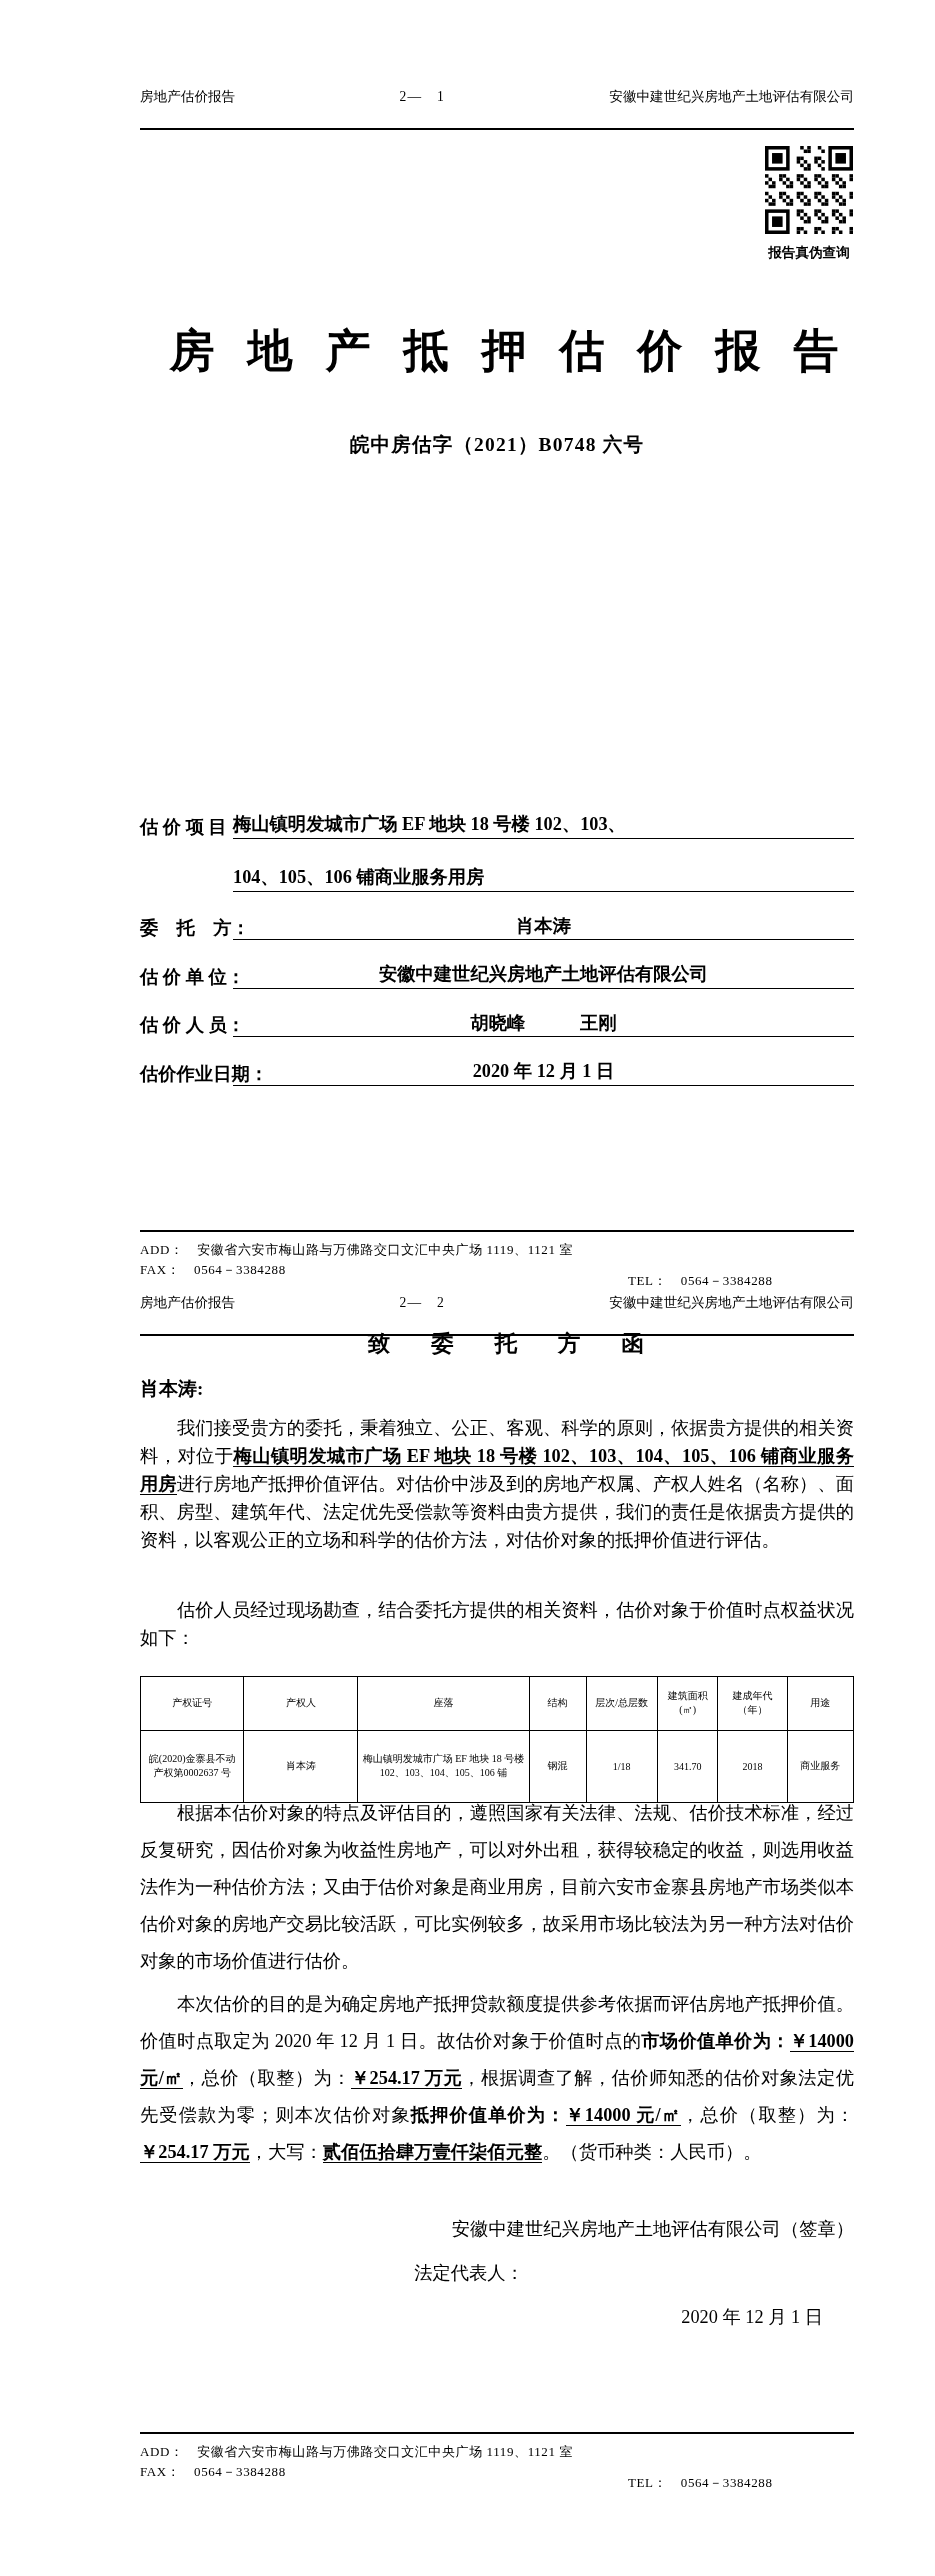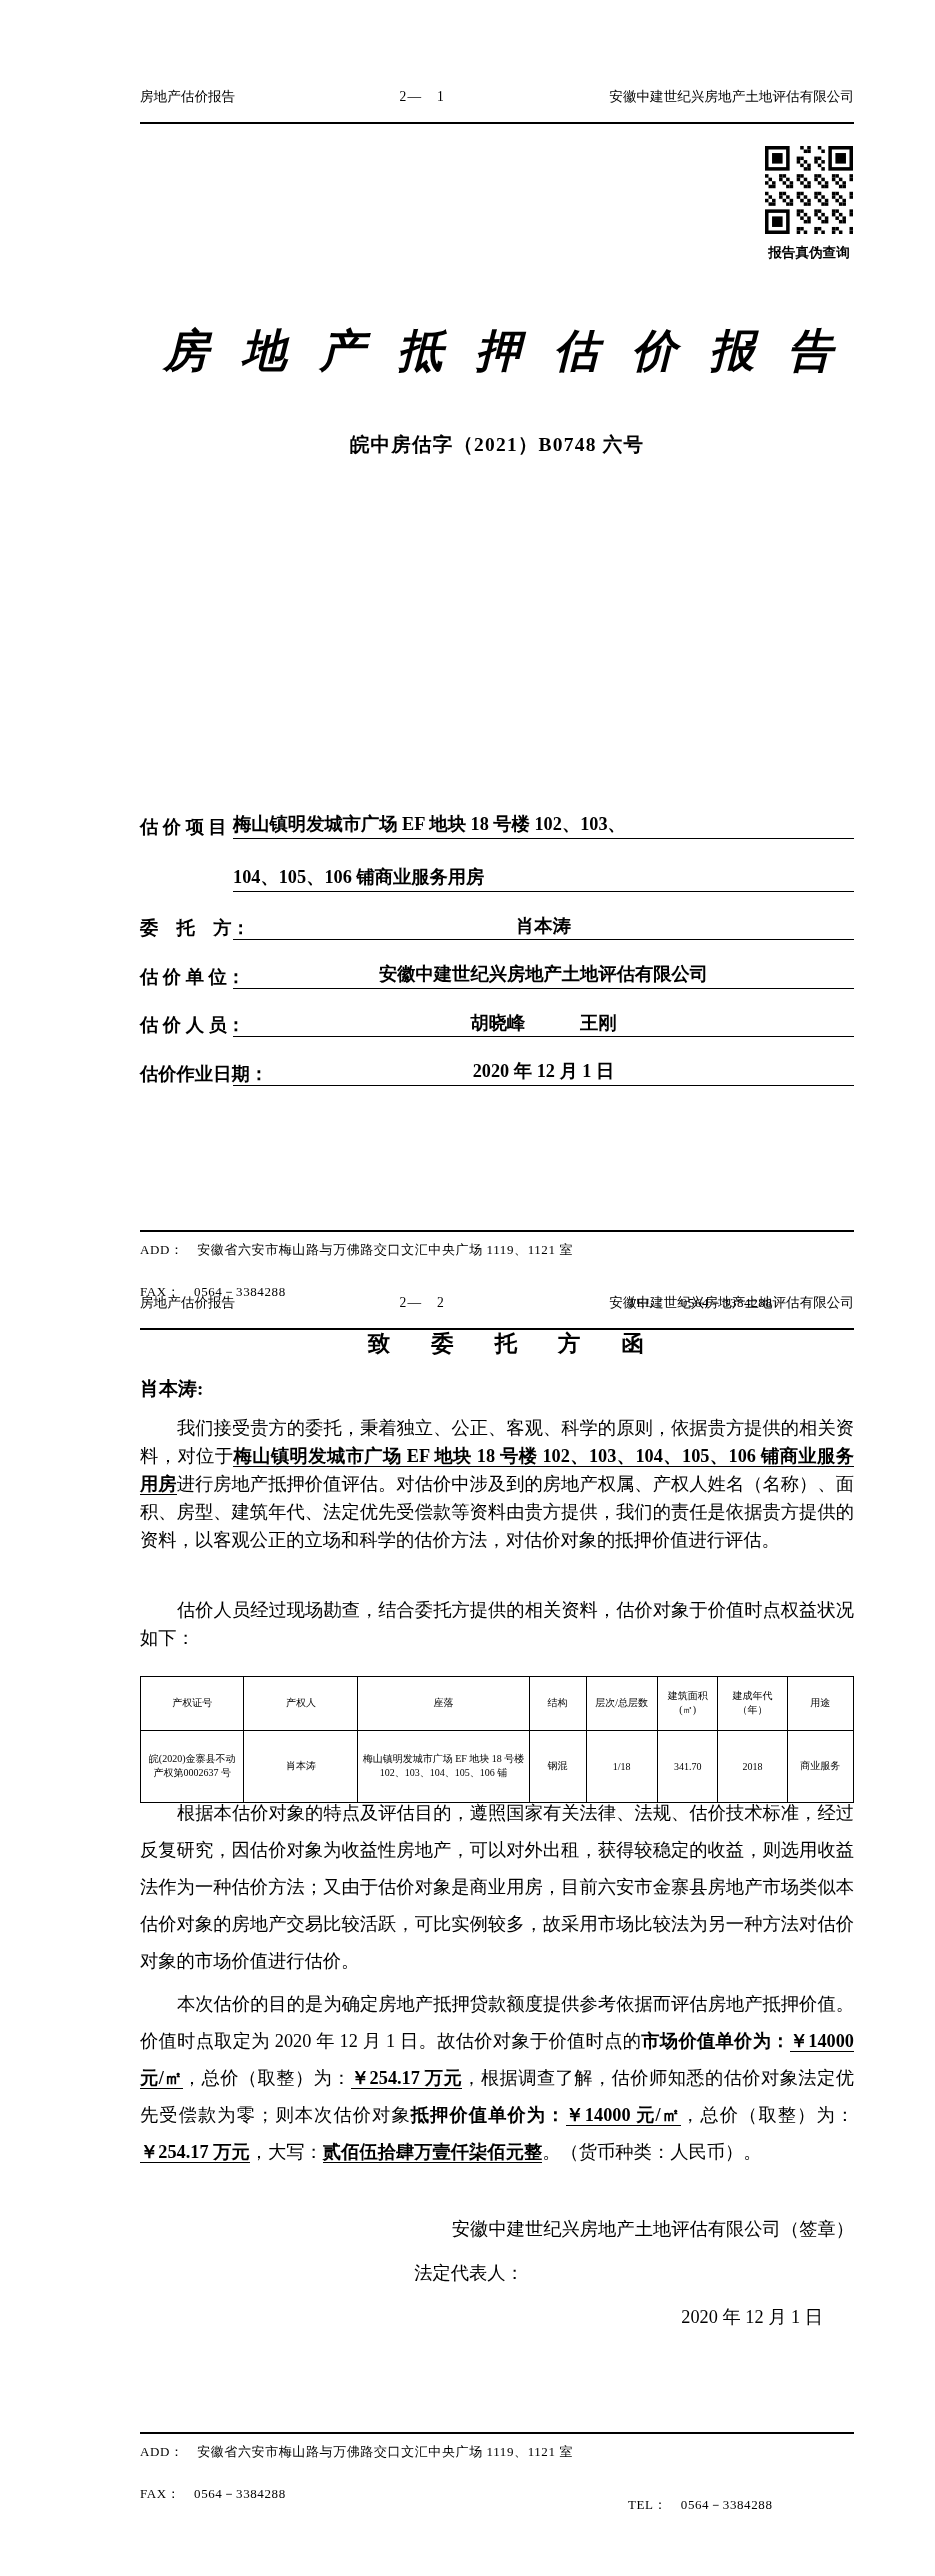--- a/index.html
+++ b/index.html
@@ -2,39 +2,39 @@
 <html style="font-size:9.4px"><head>
 <meta charset="utf-8">
 <style>
   html,body{margin:0;padding:0;background:#ffffff;}
   #doc{position:relative;width:936px;height:2576px;background:#fff;color:#000;
        font-family:"Liberation Serif","DejaVu Serif",serif;overflow:hidden;}
   .abs{position:absolute;}
   .content{left:140px;width:714px;}
   
   .page-header{display:flex;justify-content:space-between;align-items:flex-end;
-    border-bottom:2.4px solid #000;padding-bottom:16px;font-size:13.6px;white-space:pre;}
+    border-bottom:2.4px solid #000;padding-bottom:22px;font-size:13.6px;white-space:pre;}
   .page-header .hc{letter-spacing:1.2px;}
   
   .qr-box{width:88px;height:88px;}
   .qr-caption{font-size:13.6px;font-weight:bold;text-align:center;width:112px;}
   
-  .main-title{font-size:45px;font-weight:bold;letter-spacing:33px;
-    padding-left:23.6px;white-space:nowrap;font-style:italic;}
+  .main-title{text-align:center;font-size:45px;font-weight:bold;letter-spacing:33px;
+    padding-left:23.6px;white-space:nowrap;}
   .report-no{text-align:center;font-size:19.5px;font-weight:bold;letter-spacing:1.2px;}
   
   .form-row{display:flex;align-items:flex-end;font-size:18.3px;font-weight:bold;height:29.5px;}
   .form-label{flex:none;width:93px;white-space:pre;}
   .form-value{flex:1;border-bottom:1.8px solid #000;white-space:pre;padding-bottom:1.2px;}
   .v-left{text-align:left;}
   .v-center{text-align:center;}
   .form-cont{margin-left:93px;}
   
   .page-footer{border-top:2.4px solid #000;padding-top:9px;font-size:13px;letter-spacing:0.6px;}
-  .foot-line2{position:relative;margin-top:24px;height:17.7px;}
+  .foot-line2{position:relative;margin-top:2px;height:17.7px;}
   .foot-tel{position:absolute;left:488px;top:11px;}
   
   .letter-title{text-align:center;font-size:22.4px;font-weight:bold;letter-spacing:17.7px;padding-left:17.7px;}
   .salutation{font-size:19px;font-weight:bold;}
   .para{font-size:18.3px;text-align:justify;}
   .lh-a{line-height:28px;}
   .lh-b{line-height:37px;}
   .indent{text-indent:37px;}
   .bu{font-weight:bold;border-bottom:1.2px solid #000;}
   .b{font-weight:bold;}

